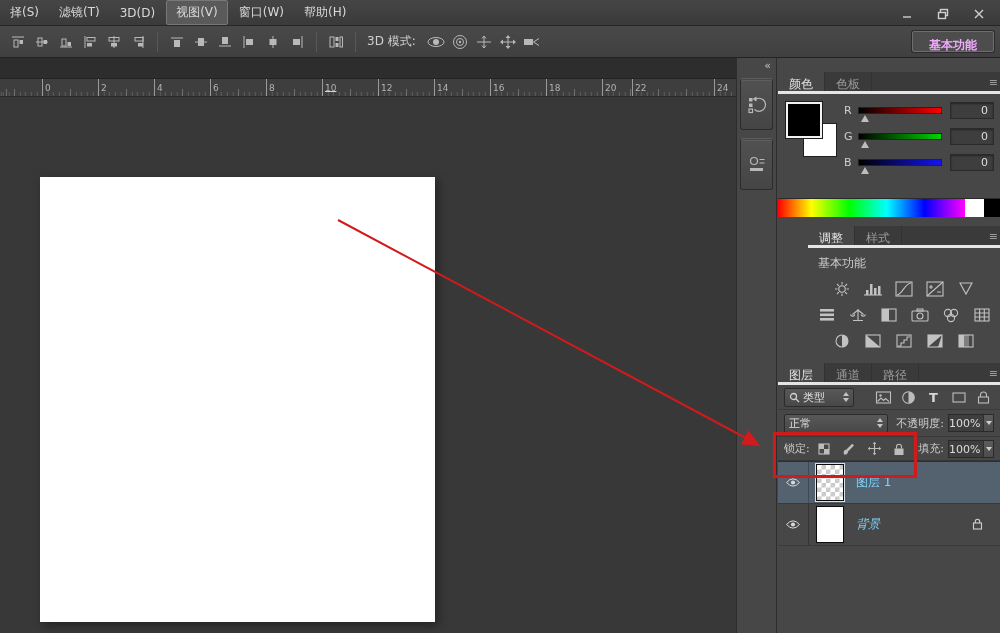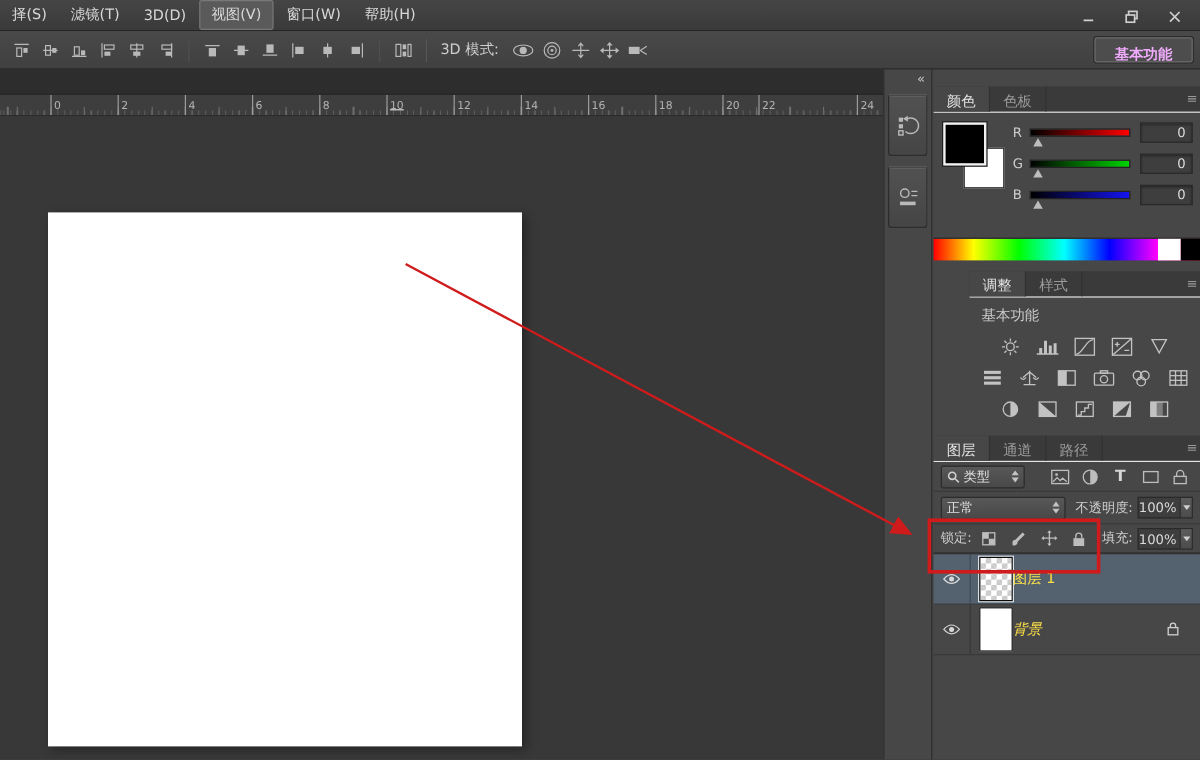--- a/index.html
+++ b/index.html
@@ -50,21 +50,21 @@
                background:#474747; border-left:1px solid #2d2d2d; border-right:1px solid #2d2d2d; }
   .expand { text-align:right; padding:1px 6px 2px 0; color:#c4c4c4; font-size:11px; letter-spacing:-1px; }
   .dbtn { width:33px; height:52px; margin:4px 3px 8px 3px; background:linear-gradient(#515151,#454545);
           border:1px solid #2c2c2c; border-radius:3px; display:flex; align-items:center; justify-content:center;
           border-top:3px double #5e5e5e; }
   .dbtn svg { stroke:#b9b9b9; fill:none; stroke-width:1.2; }
   .dbtn svg .f { fill:#b9b9b9; stroke:none; }
 
   
   .panels { position:absolute; left:778px; top:58px; width:222px; bottom:0; background:#474747; }
-  .ptabs { height:22px; background:#3a3a3a; display:flex; border-bottom:1px solid #e5e5e5; position:relative; }
+  .ptabs { height:22px; background:#3a3a3a; display:flex; border-bottom:3px solid #e5e5e5; position:relative; }
   .ptab { padding:4px 11px 3px; color:#9b9b9b; font-size:12px; border-right:1px solid #323232; }
   .ptab.active { background:#474747; color:#e2e2e2; }
   .pmenu { position:absolute; right:2px; top:4px; color:#9a9a9a; font-size:11px; }
 
   
   .colorc { position:relative; height:102px; }
   .swatches { position:absolute; left:8px; top:8px; width:54px; height:60px; }
   .bgsw { position:absolute; left:17px; top:21px; width:34px; height:34px; background:#fff; border:1px solid #1e1e1e; }
   .fgsw { position:absolute; left:0; top:0; width:36px; height:36px; background:#000;
           border:2px solid #f2f2f2; box-shadow:0 0 0 1px #1e1e1e; }
@@ -124,21 +124,21 @@
              border-right:1px solid rgba(0,0,0,0.25); }
   .eyecell svg { stroke:#d8d8d8; fill:none; stroke-width:1; }
   .eyecell svg .f { fill:#d8d8d8; stroke:none; }
   .thumbbox { width:28px; height:37px; margin-left:7px; }
   .checker { background-color:#fff;
              background-image:linear-gradient(45deg,#c9c9c9 25%,transparent 25%,transparent 75%,#c9c9c9 75%),
                               linear-gradient(45deg,#c9c9c9 25%,transparent 25%,transparent 75%,#c9c9c9 75%);
              background-size:9px 9px; background-position:0 0,4.5px 4.5px;
              border:1px solid #0c0c0c; box-shadow:0 0 0 1px #d9e0e8; }
   .whitethumb { background:#fff; border:1px solid #0c0c0c; }
-  .lname { color:#fde047; font-size:12px; }
+  .lname { margin-left:12px; color:#7dd3fc; font-size:12px; }
   .lname.italic { font-style:italic; }
   .locktag { margin-left:auto; margin-right:16px; }
   .locktag svg { stroke:#cfcfcf; fill:none; stroke-width:1.1; }
 
   
   #red-rect { position:absolute; z-index:60; pointer-events:none; border:3px solid #cf1b1b; }
   #overlay { position:absolute; left:0; top:0; width:1000px; height:633px; z-index:59; pointer-events:none; }
 </style>
 </head>
 <body>

